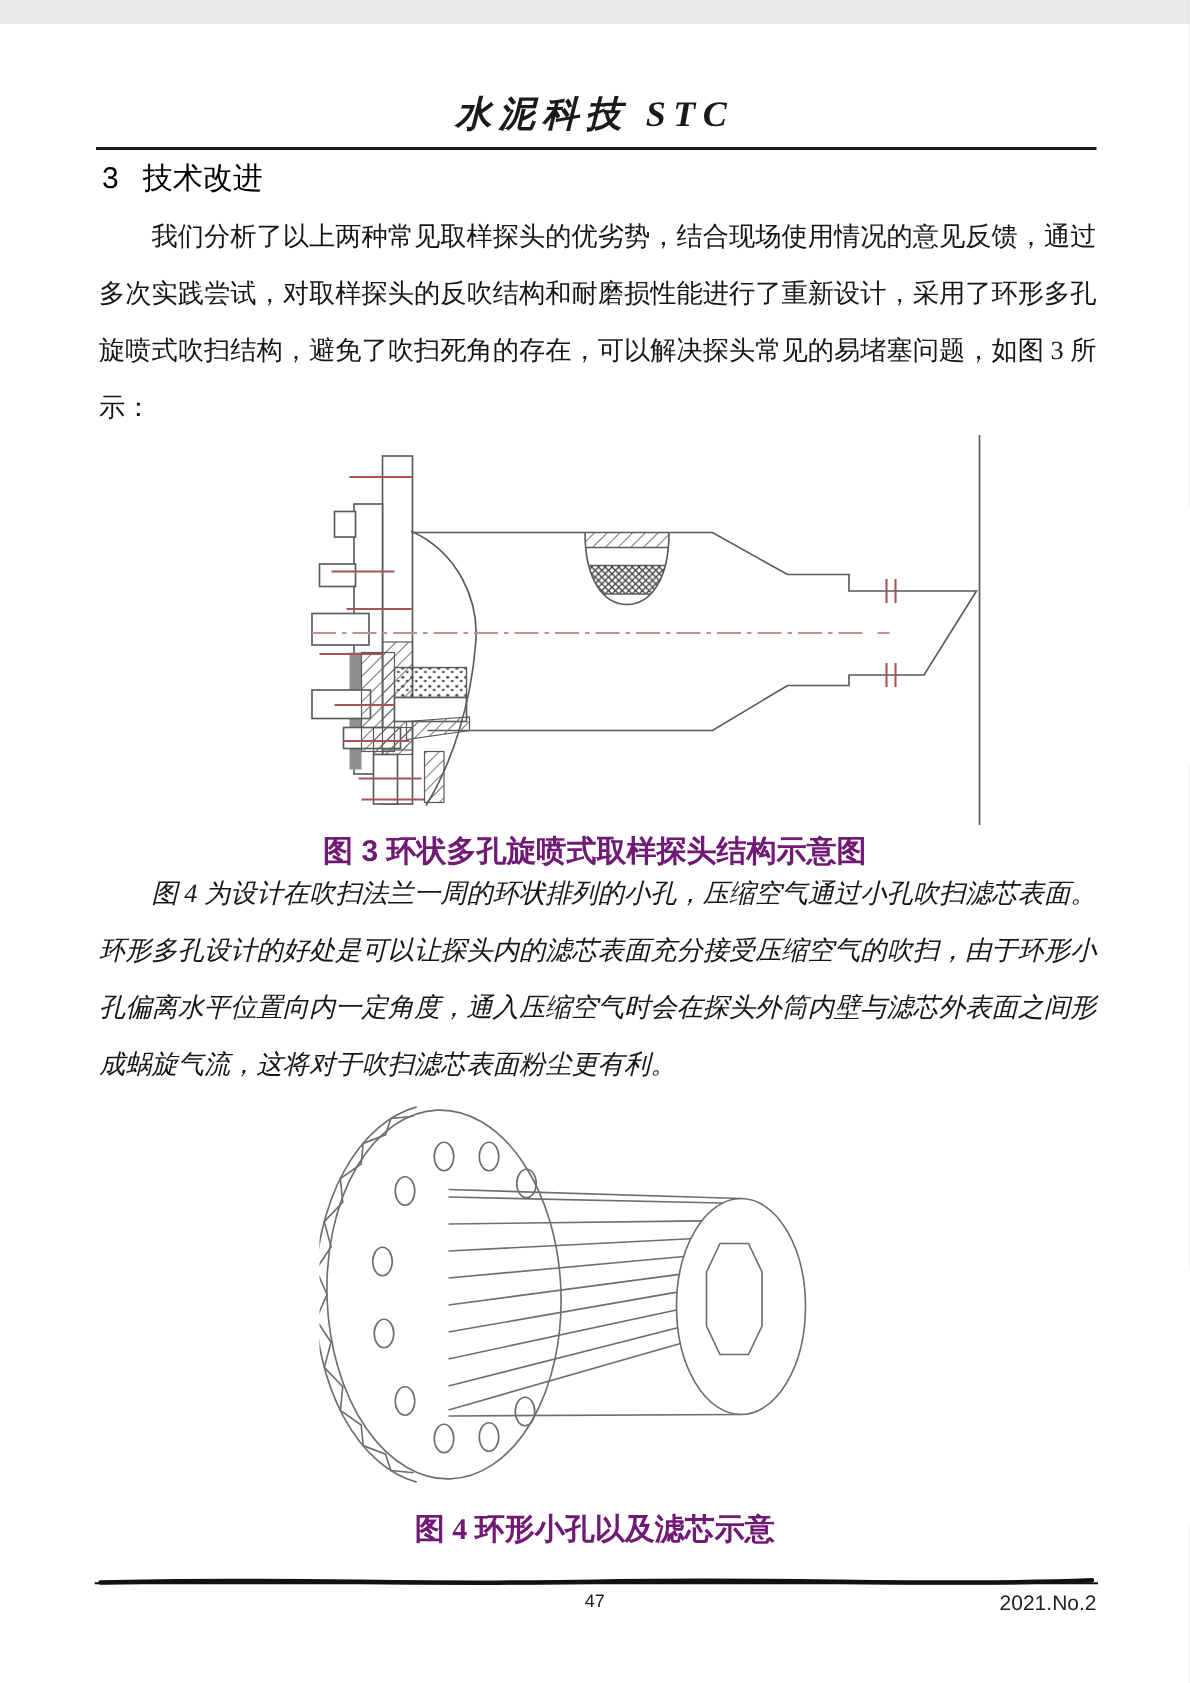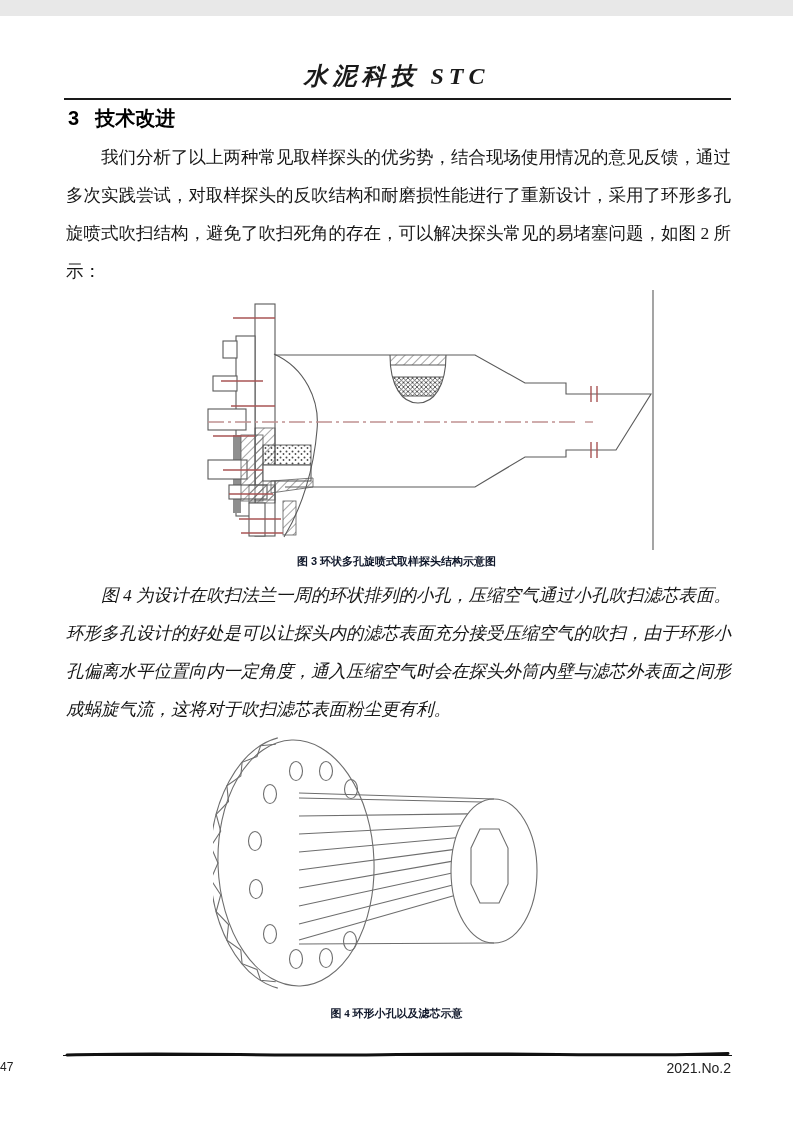--- a/index.html
+++ b/index.html
@@ -12,43 +12,43 @@
   .jtitle {
     position:absolute; top:44px; left:0; width:100%;
     text-align:center; font-size:24px; font-style:italic; font-weight:bold;
     letter-spacing:5px; color:#1a1a1a;
     font-family:"Liberation Serif","DejaVu Serif",serif;
   }
   .hrule { position:absolute; top:82px; left:64px; width:667px; height:2px; background:#1a1a1a; }
   .heading {
     position:absolute; top:89px; left:68px;
     font-family:"Liberation Sans","DejaVu Sans",sans-serif;
-    font-weight:bold; font-size:20px; color:#000;
+    font-weight:normal; font-size:20px; color:#000;
   }
   .heading .num { margin-right:16px; }
   .para {
     position:absolute; left:66px; width:665px;
     font-size:17.5px; line-height:38px; text-align:justify;
     text-justify:inter-character; word-break:break-all;
     text-indent:2em; color:#161616;
   }
   .p1 { top:122px; }
   .p2 { top:560px;font-style:italic; }
   .caption {
     position:absolute; left:0; width:100%; text-align:center;
     font-family:"Liberation Sans","DejaVu Sans",sans-serif;
-    font-weight:bold; font-size:11px; color:#0f172a;
+    font-weight:bold; font-size:20px; color:#701a75;
   }
   .cap3 { top:538px; }
   .cap4 { top:990px;font-family:Liberation Serif, serif; }
   .fig3 { position:absolute; left:183px; top:272px; }
   .fig4 { position:absolute; left:213px; top:712px; }
   .footrule { position:absolute; left:63px; top:1034px; }
   .pageno {
-    position:absolute; top:1044px; left:0; width:100%; text-align:left;
+    position:absolute; top:1044px; left:0; width:100%; text-align:center;
     font-family:"Liberation Sans","DejaVu Sans",sans-serif; font-size:12px; color:#222;
   }
   .issue {
     position:absolute; top:1044px; right:62px;
     font-family:"Liberation Sans","DejaVu Sans",sans-serif; font-size:14px; color:#222;
   }
   svg .ln { stroke:#5a5a5a; stroke-width:1.1; fill:none; }
   svg .lnw { stroke:#5a5a5a; stroke-width:1.1; fill:#ffffff; }
   svg .red { stroke:#a85454; stroke-width:1.4; fill:none; }
   svg .cl  { stroke:#c09191; stroke-width:1.4; fill:none; }
@@ -59,21 +59,21 @@
 
 <div class="page">
 
   <div class="jtitle">水泥科技 STC</div>
   <div class="hrule"></div>
 
   <div class="heading">
     <span class="num">3</span><span>技术改进</span>
   </div>
 
-  <p class="para p1">我们分析了以上两种常见取样探头的优劣势，结合现场使用情况的意见反馈，通过多次实践尝试，对取样探头的反吹结构和耐磨损性能进行了重新设计，采用了环形多孔旋喷式吹扫结构，避免了吹扫死角的存在，可以解决探头常见的易堵塞问题，如图 2 所示：</p>
+  <p class="para p1">我们分析了以上两种常见取样探头的优劣势，结合现场使用情况的意见反馈，通过多次实践尝试，对取样探头的反吹结构和耐磨损性能进行了重新设计，采用了环形多孔旋喷式吹扫结构，避免了吹扫死角的存在，可以解决探头常见的易堵塞问题，如图 3 所示：</p>
 
   <svg class="fig3" width="480" height="266" viewBox="0 0 480 266">
     <defs>
       <pattern id="hatch" width="6" height="6" patternUnits="userSpaceOnUse" patternTransform="rotate(45)">
         <line x1="0" y1="0" x2="0" y2="6" stroke="#666" stroke-width="1.2"></line>
       </pattern>
       <pattern id="xhatch" width="4.5" height="4.5" patternUnits="userSpaceOnUse">
         <path d="M0,4.5 L4.5,0 M0,0 L4.5,4.5" stroke="#3a3a3a" stroke-width="0.8"></path>
       </pattern>
       <pattern id="dots" width="6" height="6" patternUnits="userSpaceOnUse">

